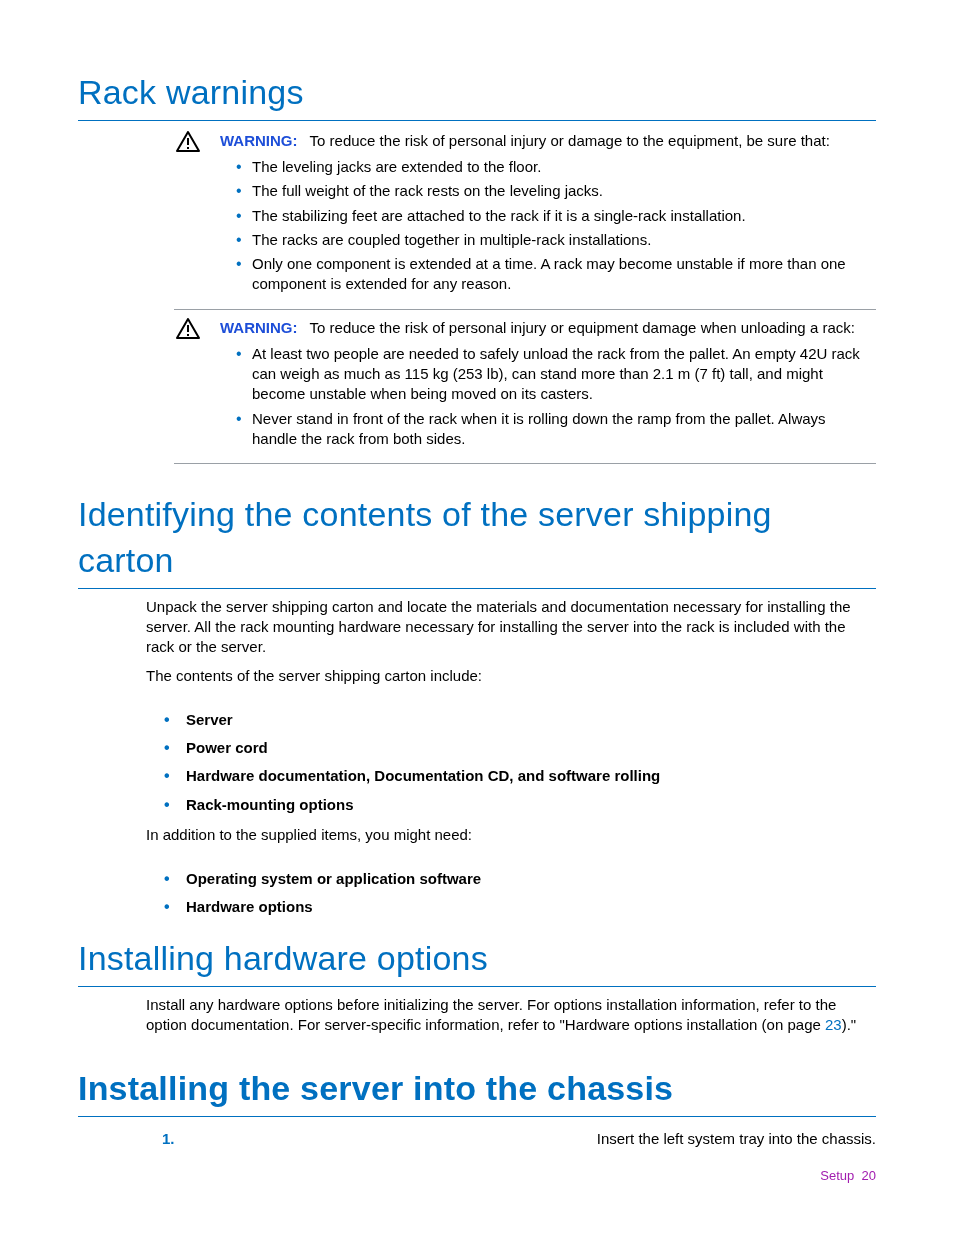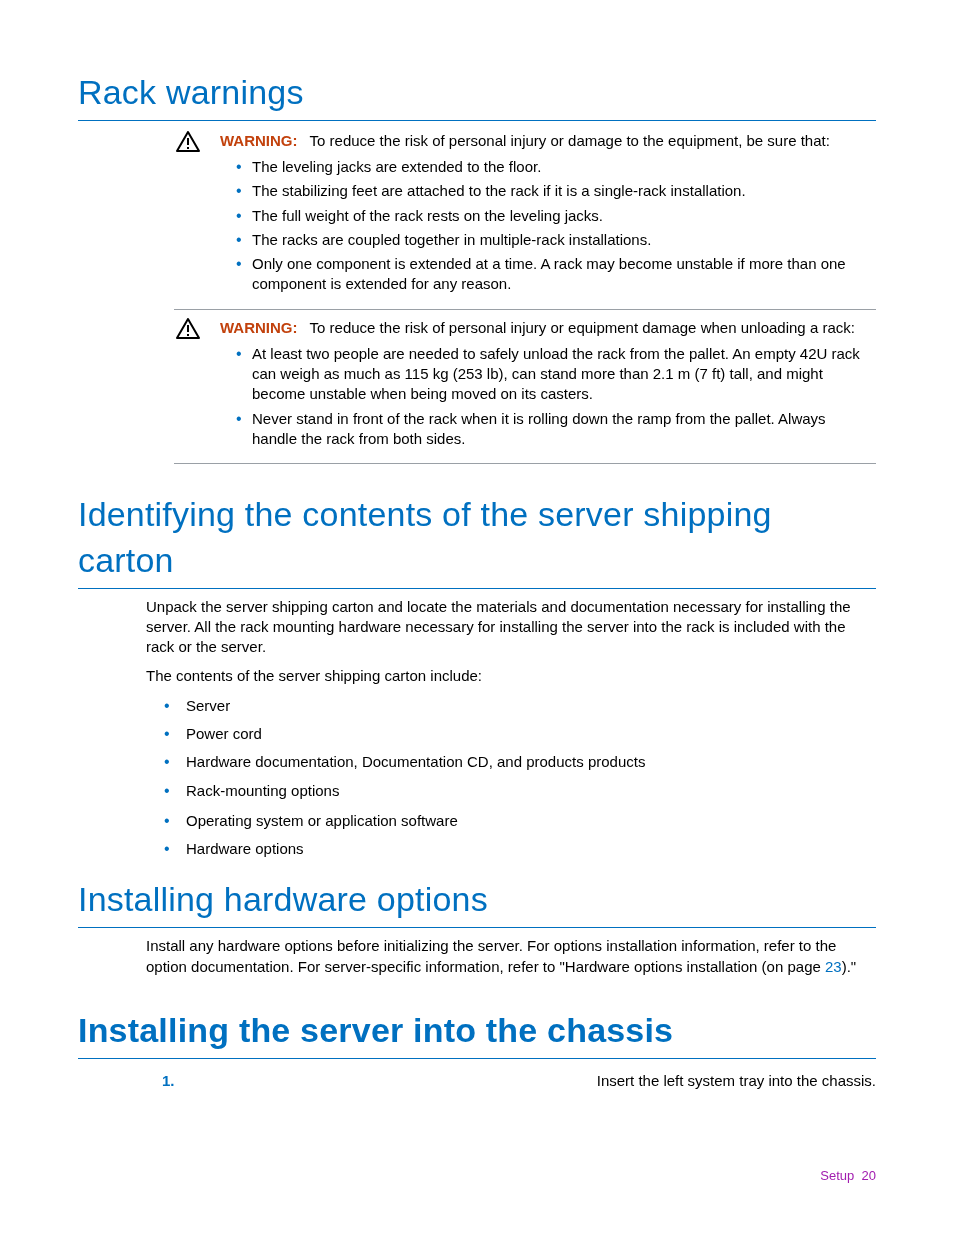--- a/index.html
+++ b/index.html
@@ -46,21 +46,21 @@
     margin-right: 18px;
     margin-top: 0px;
   }
   .warning-content {
     flex: 1;
   }
   .warning-content p {
     margin: 0 0 6px 0;
   }
   .warn-label {
-    color: #c2410c;
+    color: #1d4ed8;
     font-weight: bold;
   }
   ul.bullets {
     margin: 0;
     padding-left: 22px;
     list-style: none;
   }
   ul.bullets > li {
     position: relative;
     padding-left: 0;
@@ -74,23 +74,24 @@
     font-size: 16px;
     line-height: 1.2;
   }
   .body-text {
     margin-left: 68px;
   }
   .body-text p {
     margin: 8px 0;
   }
   ul.body-bullets {
-    margin: 10px 0 10px 0;
+    margin: 24px 0 10px 0;
     padding-left: 34px;
     list-style: none;
+    font-weight: bold;
   }
   ul.body-bullets > li {
     position: relative;
     margin: 8px 0;
     padding-left: 6px;
   }
   ul.body-bullets > li::before {
     content: "•";
     color: #0070c0;
     position: absolute;
@@ -142,22 +143,22 @@
       <rect x="11" y="16" width="2" height="2" fill="#000"></rect>
     </svg>
     <div class="warning-content">
       <p>
         <span class="warn-label">WARNING:</span>
         <span class="sp"></span>
         <span>To reduce the risk of personal injury or damage to the equipment, be sure that:</span>
       </p>
       <ul class="bullets">
         <li>The leveling jacks are extended to the floor.</li>
+        <li>The full weight of the rack rests on the leveling jacks.</li>
         <li>The stabilizing feet are attached to the rack if it is a single-rack installation.</li>
-        <li>The full weight of the rack rests on the leveling jacks.</li>
         <li>The racks are coupled together in multiple-rack installations.</li>
         <li>Only one component is extended at a time. A rack may become unstable if more than one component is extended for any reason.</li>
       </ul>
     </div>
   </div>
 
   <div class="warning-block">
     <svg class="warning-icon" viewBox="0 0 24 22">
       <path d="M12 1 L23 20 L1 20 Z" fill="none" stroke="#000" stroke-width="2" stroke-linejoin="round"></path>
       <rect x="11" y="7" width="2" height="7" fill="#000"></rect>
@@ -176,23 +177,24 @@
     </div>
   </div>
 
   <h2 class="section-heading" style="margin-top:28px;">Identifying the contents of the server shipping carton</h2>
   <div class="body-text">
     <p>Unpack the server shipping carton and locate the materials and documentation necessary for installing the server. All the rack mounting hardware necessary for installing the server into the rack is included with the rack or the server.</p>
     <p>The contents of the server shipping carton include:</p>
     <ul class="body-bullets">
       <li>Server</li>
       <li>Power cord</li>
-      <li>Hardware documentation, Documentation CD, and products products</li>
+      <li>Hardware documentation, Documentation CD, and software rolling</li>
       <li>Rack-mounting options</li>
     </ul>
+    <p>In addition to the supplied items, you might need:</p>
     <ul class="body-bullets">
       <li>Operating system or application software</li>
       <li>Hardware options</li>
     </ul>
   </div>
 
   <h2 class="section-heading" style="margin-top:18px;">Installing hardware options</h2>
   <div class="body-text">
     <p>
       <span>Install any hardware options before initializing the server. For options installation information, refer to the option documentation. For server-specific information, refer to "Hardware options installation (on page </span><span class="link">23</span><span>)."</span>

